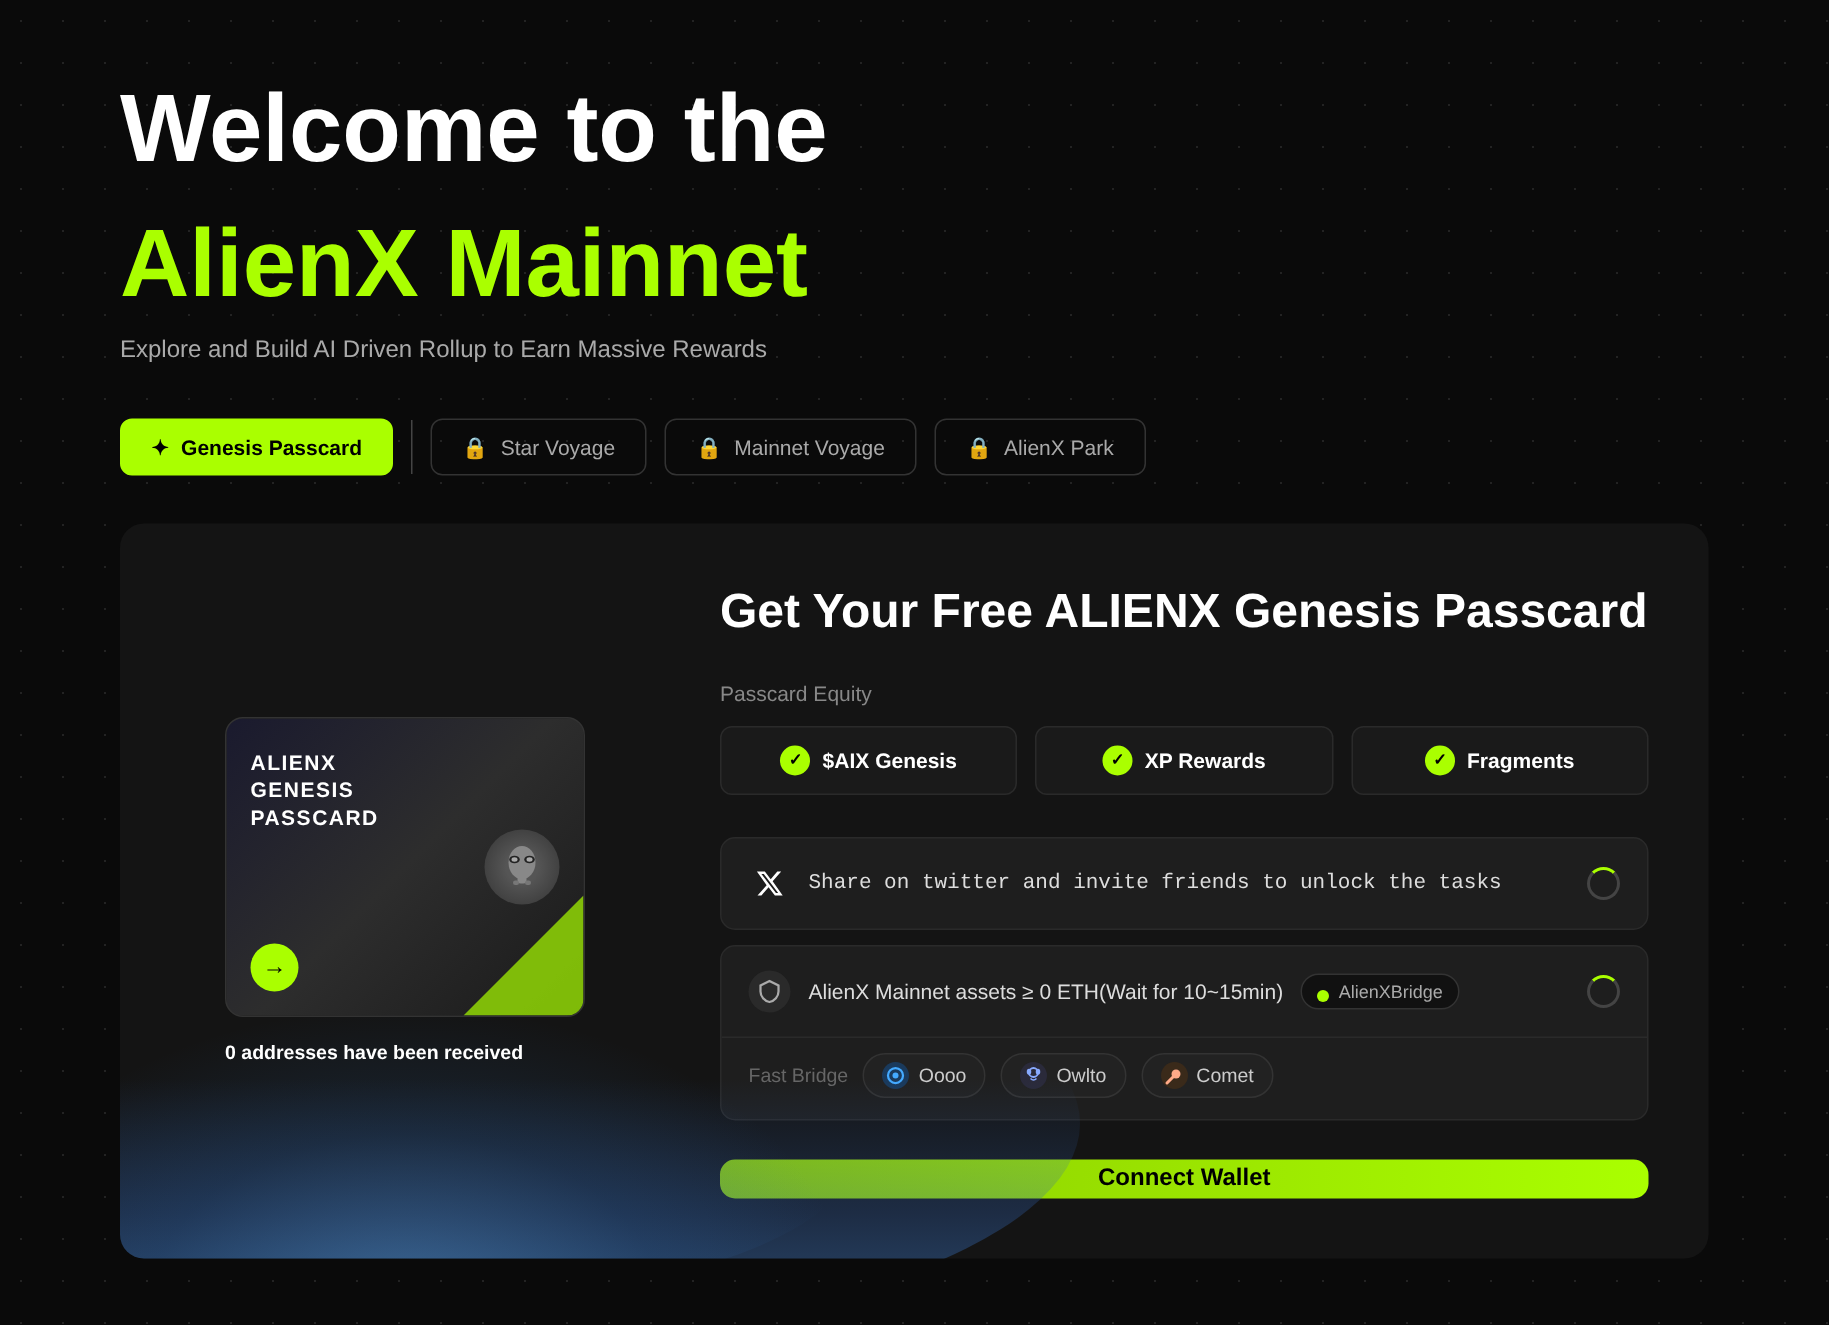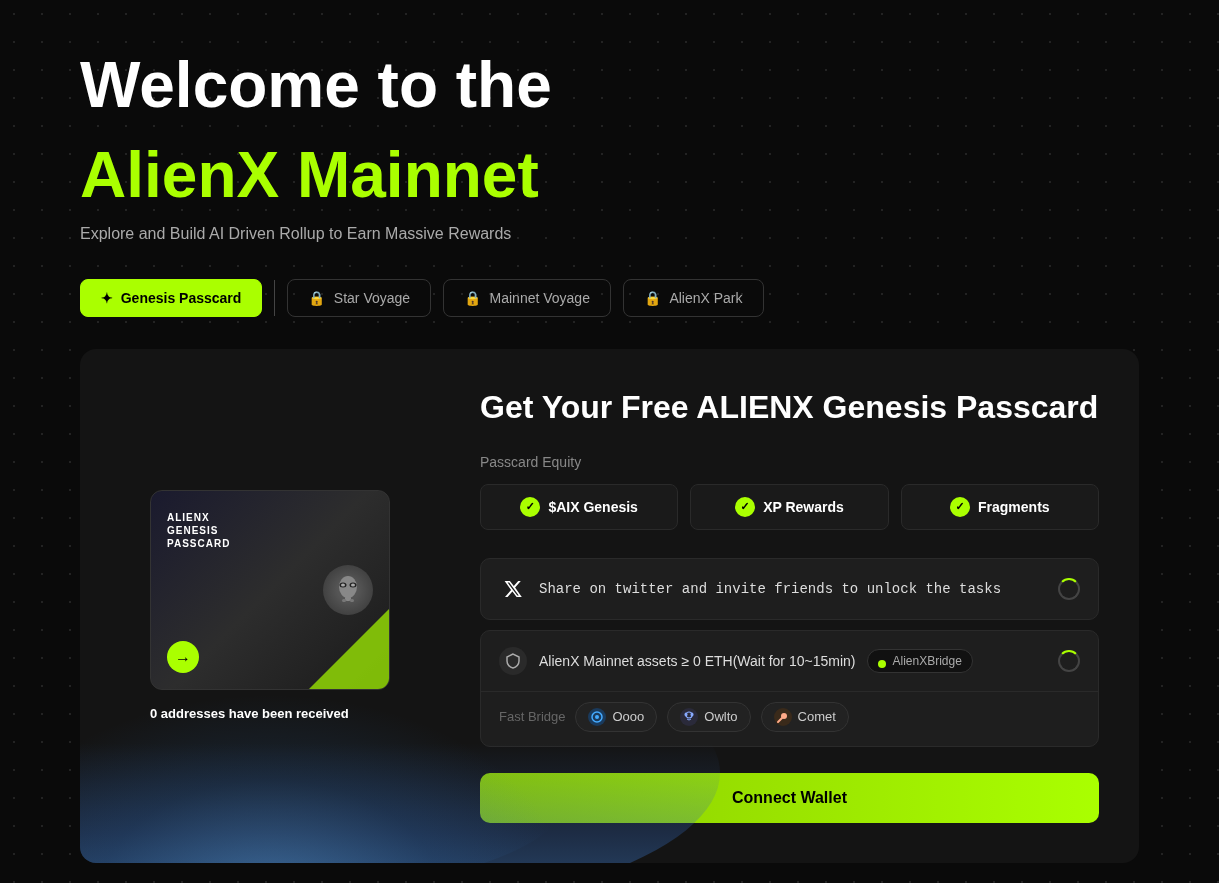--- a/index.html
+++ b/index.html
@@ -159,21 +159,21 @@
       overflow: hidden;
     }
 
     .passcard-text-block {
       position: absolute;
       top: 20px;
       left: 16px;
     }
 
     .passcard-label {
-      font-size: 10px;
+      font-size: 14px;
       font-weight: 800;
       color: #fff;
       letter-spacing: 1px;
       line-height: 1.3;
     }
 
     .passcard-alien-icon {
       position: absolute;
       right: 16px;
       top: 50%;
@@ -359,21 +359,21 @@
 
     .alienxbridge-dot {
       width: 8px;
       height: 8px;
       border-radius: 50%;
       background: #aaff00;
     }
 
     .connect-btn {
       width: 100%;
-      padding: 16px;
+      padding: 4px;
       border-radius: 10px;
       border: none;
       background: linear-gradient(90deg, #8bc900 0%, #aaff00 100%);
       color: #000;
       font-size: 16px;
       font-weight: 700;
       cursor: pointer;
       margin-top: 16px;
       text-align: center;
     }

